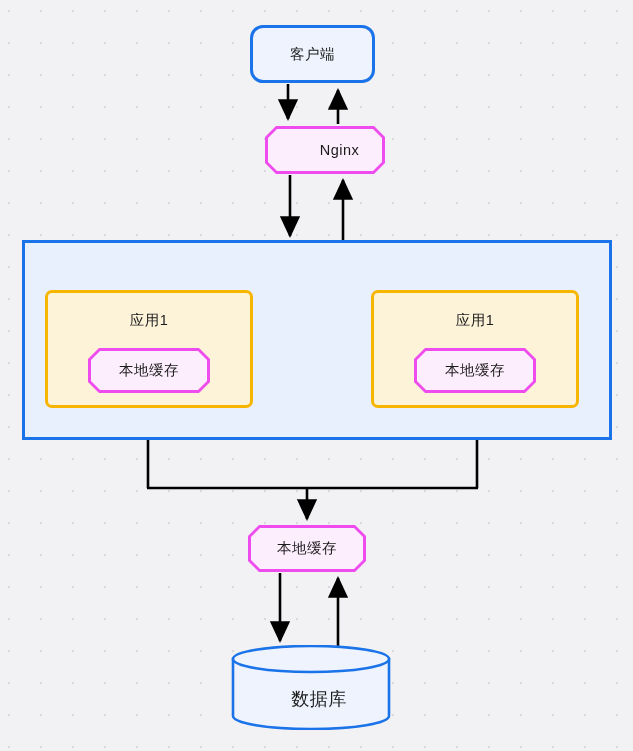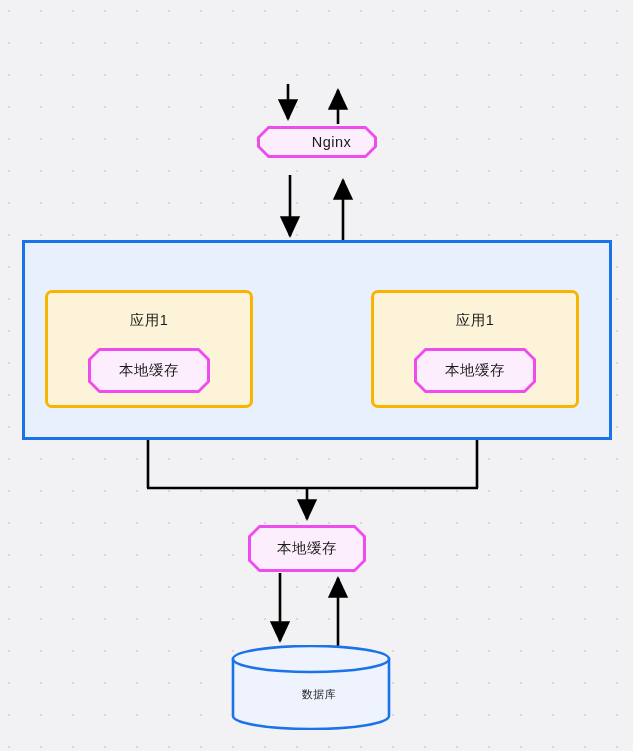--- a/index.html
+++ b/index.html
@@ -63,21 +63,21 @@
     position: absolute;
     left: 3px; top: 3px; right: 3px; bottom: 3px;
     background: #fdeefd;
     clip-path: polygon(9px 0, calc(100% - 9px) 0, 100% 9px, 100% calc(100% - 9px),
                        calc(100% - 9px) 100%, 9px 100%, 0 calc(100% - 9px), 0 9px);
   }
   .chamfer > .chamfer-label {
     position: relative;
     z-index: 2;
   }
-  #node-nginx   { left: 257px; top: 126px; width: 120px; height: 32px; padding-left: 29px; }
+  #node-nginx   { left: 265px; top: 126px; width: 120px; height: 48px; padding-left: 29px; }
   #node-discache{ left: 248px; top: 525px; width: 118px; height: 47px; }
   #node-cache-left  { left: 88px;  top: 348px; width: 122px; height: 45px; }
   #node-cache-right { left: 414px; top: 348px; width: 122px; height: 45px; }
 
   
   #container-cluster {
     position: absolute;
     left: 22px; top: 240px;
     width: 590px; height: 200px;
     border: 3px solid #1a73e8;
@@ -108,21 +108,21 @@
   
   #node-db {
     position: absolute;
     left: 231px; top: 645px;
     width: 160px; height: 85px;
   }
   #node-db .db-label {
     position: absolute;
     left: 16px; right: 0; top: 42px;
     text-align: center;
-    font-size: 11px;
+    font-size: 18px;
     color: #1b1b1b;
     letter-spacing: .5px;
   }
 
   
   #watermark {
     position: absolute;
     right: 10px;
     bottom: 10px;
     font-size: 15px;
@@ -157,20 +157,23 @@
 
     <line x1="147" y1="488" x2="478" y2="488" stroke="#000" stroke-width="2.6"></line>
 
     <line x1="307" y1="488" x2="307" y2="519" stroke="#000" stroke-width="2.6" marker-end="url(#arrowhead)"></line>
 
     <line x1="280" y1="573" x2="280" y2="641" stroke="#000" stroke-width="2.6" marker-end="url(#arrowhead)"></line>
 
     <line x1="338" y1="648" x2="338" y2="578" stroke="#000" stroke-width="2.6" marker-end="url(#arrowhead)"></line>
   </svg>
 
+  <div class="node" id="node-client">
+    <span>客户端</span>
+  </div>
 
   <div class="node chamfer" id="node-nginx">
     <span class="chamfer-inner"></span>
     <span class="chamfer-label">Nginx</span>
   </div>
 
   <div id="container-cluster"></div>
 
   <div class="app-box" id="app-left">
     <div class="app-title">应用1</div>

